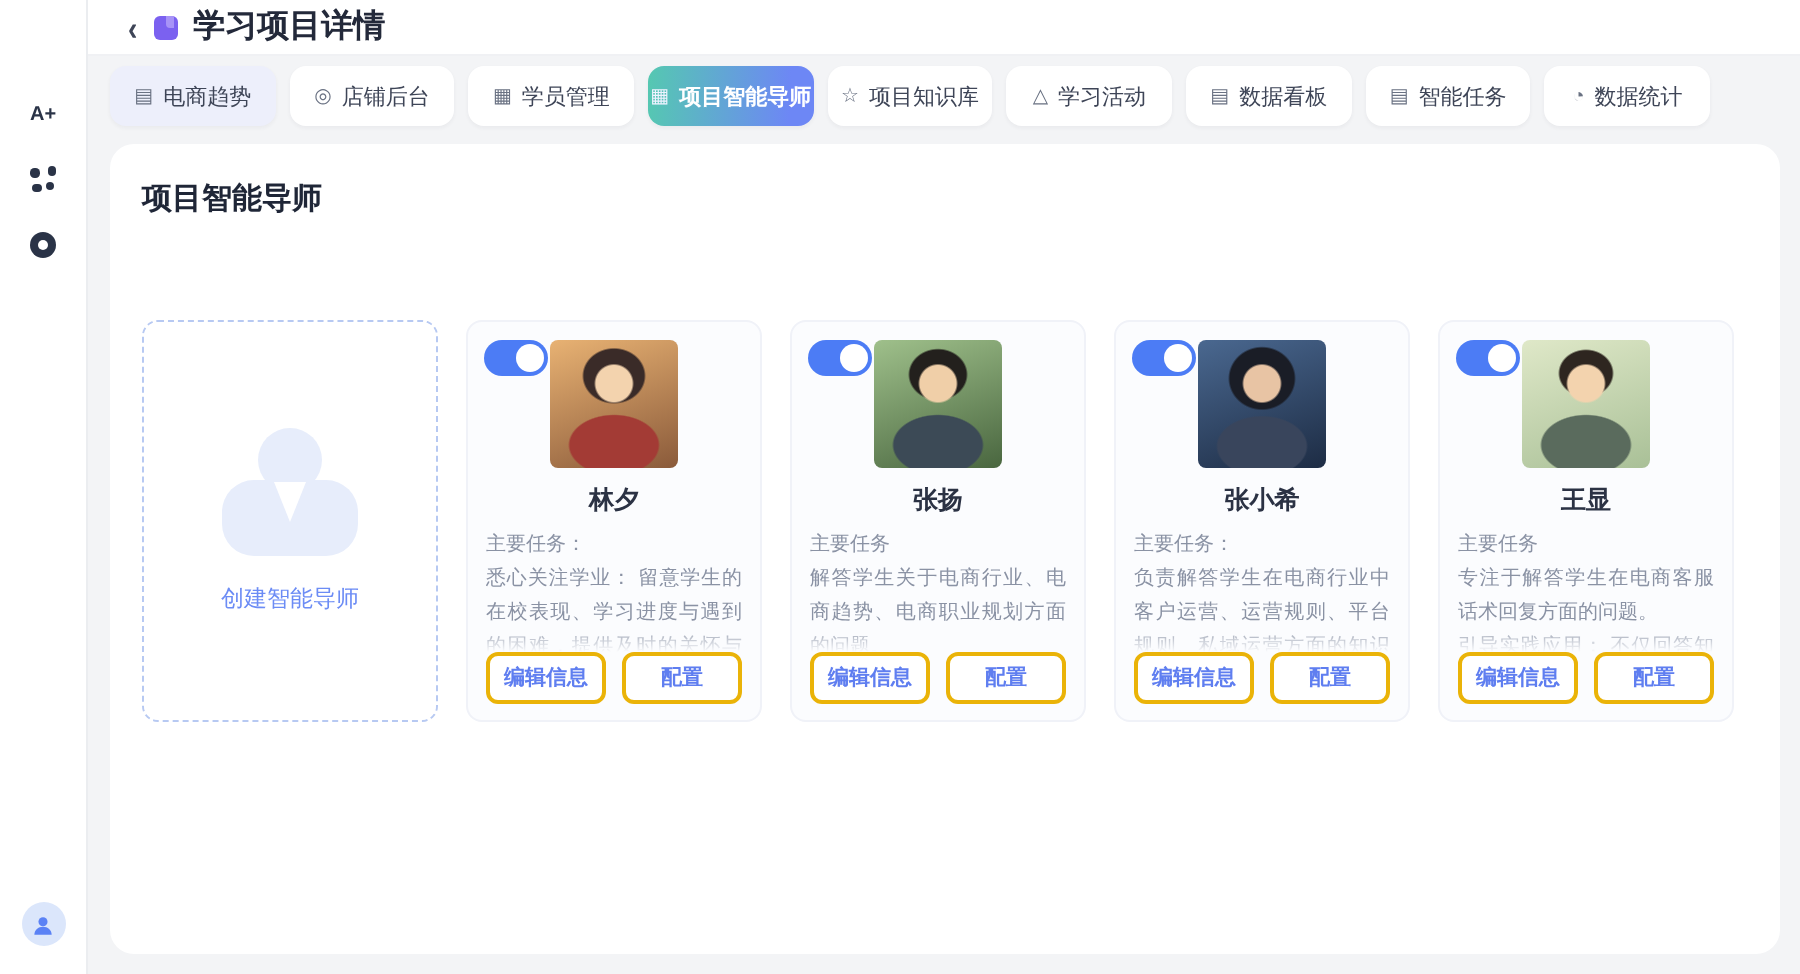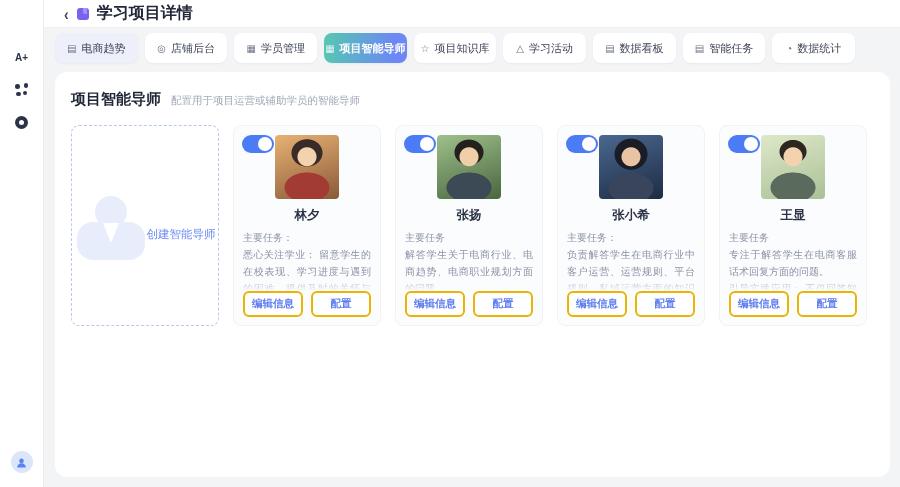--- a/index.html
+++ b/index.html
@@ -40,23 +40,23 @@
   .tab--tint { background:#edeffb; }
   .tab--active { background:linear-gradient(93deg,#55c8b1 0%,#6d87f5 85%); color:#fff; font-weight:bold; }
   .tab--active .tic { color:#eef3ff; }
   
   .panel { position:absolute; left:55px; top:72px; width:835px; height:405px; background:#fff;
            border-radius:12px; padding:18px 16px; }
   .phead { display:flex; align-items:baseline; gap:10px; }
   .ptitle { font-size:15px; font-weight:bold; color:#1f2637; }
   .psub { font-size:10.5px; color:#a0a7b5; }
   .cards { margin-top:16px; display:flex; gap:14px; }
-  .card { width:148px; height:201px; border-radius:8px; }
-  
-  .create-card { border:1px dashed #b7c9f2; background:#fff; display:flex; flex-direction:row;
+  .card { width:148px; height:201px; border-radius:8px;margin-top:35px; }
+  
+  .create-card { border:1px dashed #b7c9f2; background:#fff; display:flex; flex-direction:column;
                  align-items:center; justify-content:center; cursor:default; }
   .avatar-ph { position:relative; width:72px; height:60px; }
   .avatar-ph .head { position:absolute; left:20px; top:0; width:32px; height:32px; border-radius:50%; background:#e7edfb; }
   .avatar-ph .bodyy { position:absolute; left:2px; top:26px; width:68px; height:38px; border-radius:16px; background:#e7edfb; }
   .avatar-ph .tie { position:absolute; left:28px; top:27px; width:0; height:0;
                     border-left:8px solid transparent; border-right:8px solid transparent; border-top:20px solid #fff; }
   .create-label { margin-top:18px; font-size:11.5px; color:#6c8cf5; }
   
   .mcard { background:#fbfcfe; border:1px solid #f0f2f8; position:relative; padding:8px 9px;
            display:flex; flex-direction:column; align-items:center; }
@@ -155,21 +155,20 @@
   </div>
   <div class="tab">
     <span class="tic">◔</span>
     <span>数据统计</span>
   </div>
 </div>
 
 <div class="panel">
   <div class="phead">
     <span class="ptitle">项目智能导师</span>
-    <span class="psub">配置用于项目运营或辅助学员的智能导师</span>
   </div>
 
   <div class="cards">
 
     <div class="card create-card">
       <div class="avatar-ph">
         <div class="head"></div>
           <div class="bodyy"></div>
           <div class="tie"></div>
       </div>

